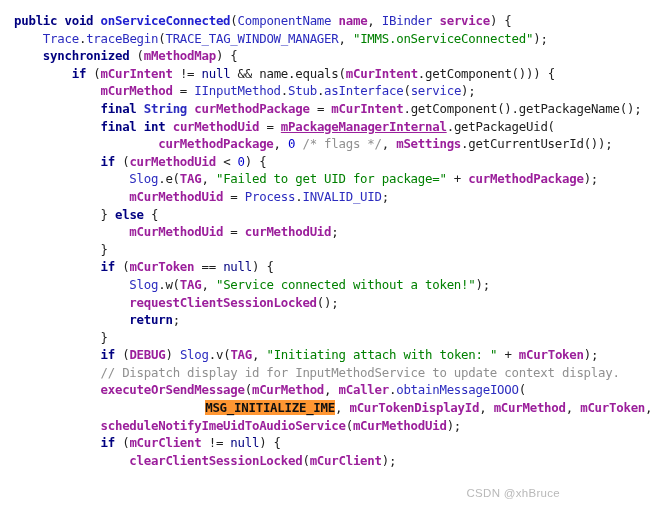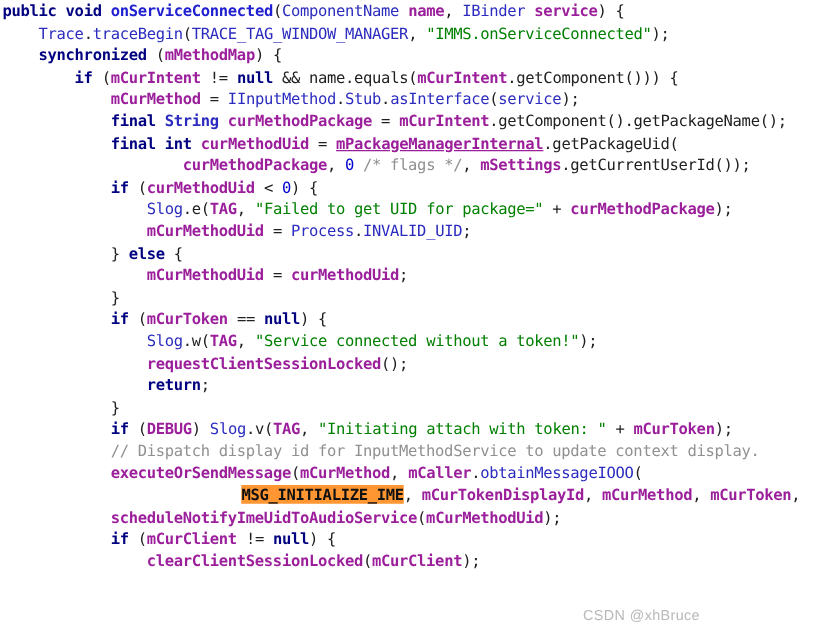--- a/index.html
+++ b/index.html
@@ -11,21 +11,21 @@
     width: 654px;
     height: 511px;
     overflow: hidden;
     font-family: "DejaVu Sans Mono", "Liberation Mono", monospace;
   }
   #code-viewer {
     position: relative;
     width: 570px;
     height: 511px;
     background: #ffffff;
-    padding: 0;
+    padding: 12px;
     box-sizing: border-box;
   }
   .code-line {
     height: 17.6px;
     line-height: 17.6px;
     font-size: 12.4px;
     white-space: pre;
     letter-spacing: -0.25px;
     padding-left: 2px;
   }
@@ -36,21 +36,21 @@
   .t-field   { color: #9b1f9b; font-weight: bold; }          
   .t-field-u { color: #9b1f9b; font-weight: bold; text-decoration: underline; } 
   .t-call    { color: #9b1f9b; font-weight: bold; }          
   .t-plain   { color: #2b2bbf; font-weight: normal; }        
   .t-str     { color: #008000; font-weight: normal; }        
   .t-num     { color: #0000cc; font-weight: normal; }        
   .t-const   { color: #2b2bbf; font-weight: normal; }        
   .t-const-b { color: #9b1f9b; font-weight: bold; }          
   .t-cmt     { color: #909090; font-weight: normal; }        
   .t-punc    { color: #202020; font-weight: normal; }        
-  .t-null    { color: #000080; font-weight: bold; }
+  .t-null    { color: #000080; font-weight: normal; }
   .t-hl      { background: #ff9632; color: #101010; font-weight: bold; margin-left: 47px; }  
 
   #watermark {
     position: absolute;
     right: 10px;
     bottom: 12px;
     font-family: "Liberation Sans", sans-serif;
     font-size: 11.5px;
     color: #b9b9b9;
     letter-spacing: 0.3px;

